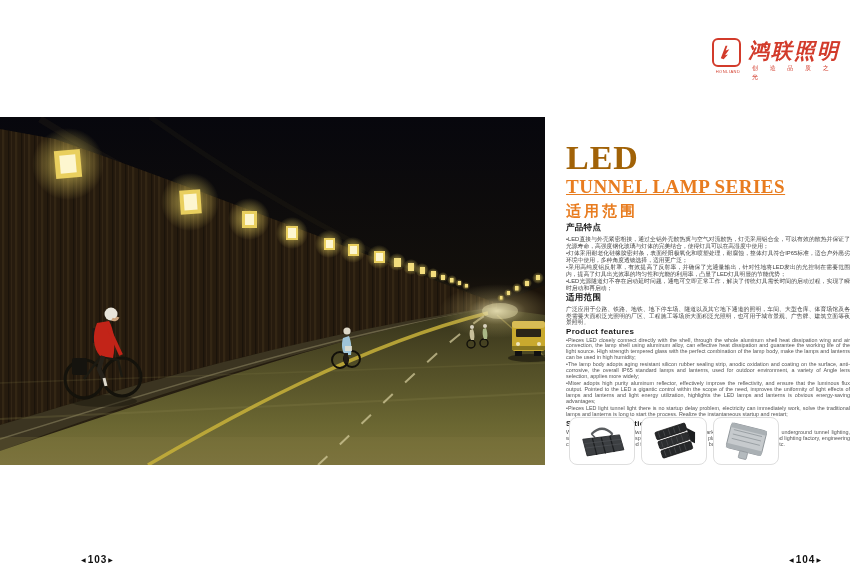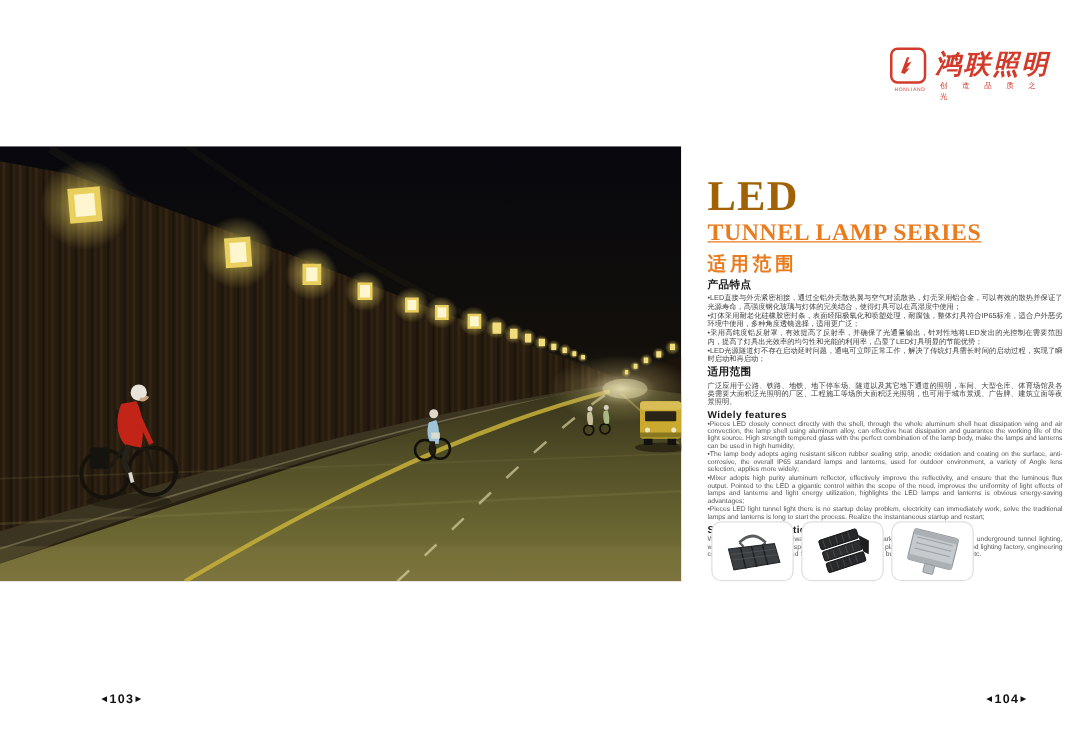--- a/index.html
+++ b/index.html
@@ -231,21 +231,21 @@
       <p class="cn-body">•采用高纯度铝反射罩，有效提高了反射率，并确保了光通量输出，针对性地将LED发出的光控制在需要范围内，提高了灯具出光效率的均匀性和光能的利用率，凸显了LED灯具明显的节能优势；</p>
       <p class="cn-body">•LED光源隧道灯不存在启动延时问题，通电可立即正常工作，解决了传统灯具需长时间的启动过程，实现了瞬时启动和再启动；</p>
     </div>
 
     <div class="sec">
       <h4>适用范围</h4>
       <p class="cn-body">广泛应用于公路、铁路、地铁、地下停车场、隧道以及其它地下通道的照明，车间、大型仓库、体育场馆及各类需要大面积泛光照明的厂区、工程施工等场所大面积泛光照明，也可用于城市景观、广告牌、建筑立面等夜景照明。</p>
     </div>
 
     <div class="sec">
-      <h4 class="en">Widely features</h4>
+      <h4 class="en">Product features</h4>
       <p class="en-body">•Pieces LED closely connect directly with the shell, through the whole aluminum shell heat dissipation wing and air convection, the lamp shell using aluminum alloy, can effective heat dissipation and guarantee the working life of the light source. High strength tempered glass with the perfect combination of the lamp body, make the lamps and lanterns can be used in high humidity;</p>
       <p class="en-body">•The lamp body adopts aging resistant silicon rubber sealing strip, anodic oxidation and coating on the surface, anti-corrosive, the overall IP65 standard lamps and lanterns, used for outdoor environment, a variety of Angle lens selection, applies more widely;</p>
       <p class="en-body">•Mixer adopts high purity aluminum reflector, effectively improve the reflectivity, and ensure that the luminous flux output. Pointed to the LED a gigantic control within the scope of the need, improves the uniformity of light effects of lamps and lanterns and light energy utilization, highlights the LED lamps and lanterns is obvious energy-saving advantages;</p>
       <p class="en-body">•Pieces LED light tunnel light there is no startup delay problem, electricity can immediately work, solve the traditional lamps and lanterns is long to start the process. Realize the instantaneous startup and restart;</p>
     </div>
 
     <div class="sec">
       <h4 class="en">Scope of application</h4>
       <p class="en-body">Widely used in highway, railway, subway, underground parking lots, tunnels and other underground tunnel lighting, workshop, large warehouse, sports venues and all kinds of places such as large area flood lighting factory, engineering construction, can also be used for city landscape, billboard, building facade illumination, etc.</p>
     </div>

